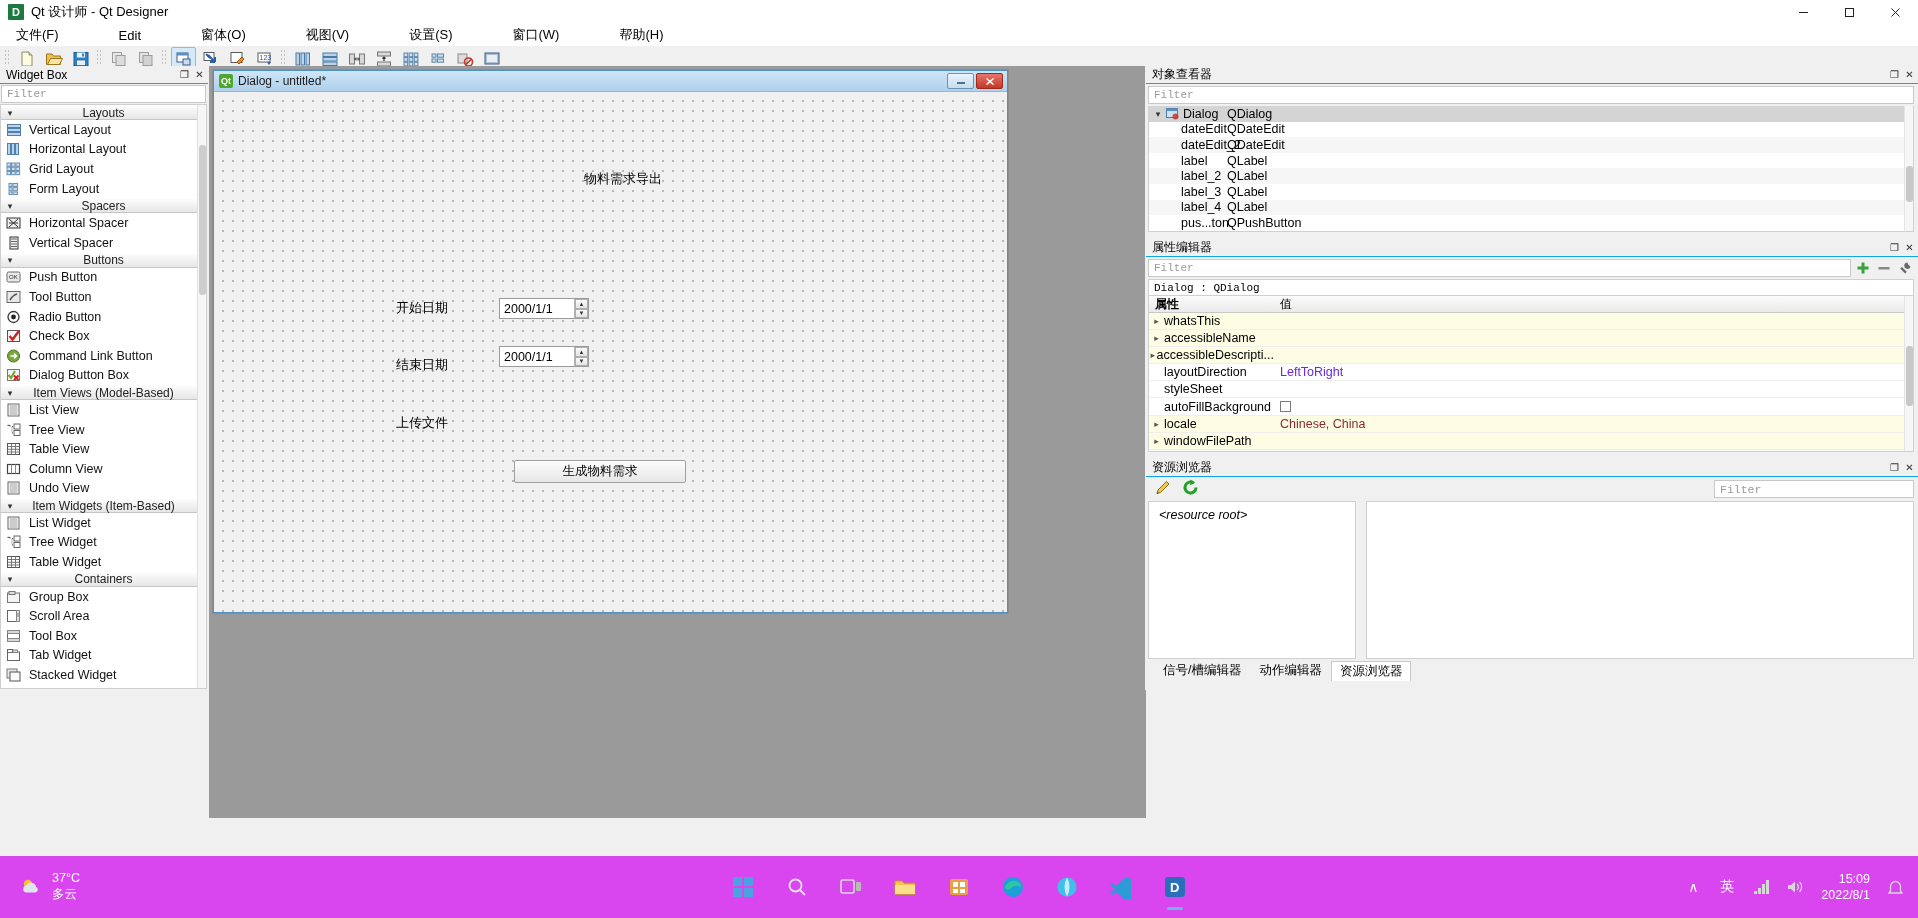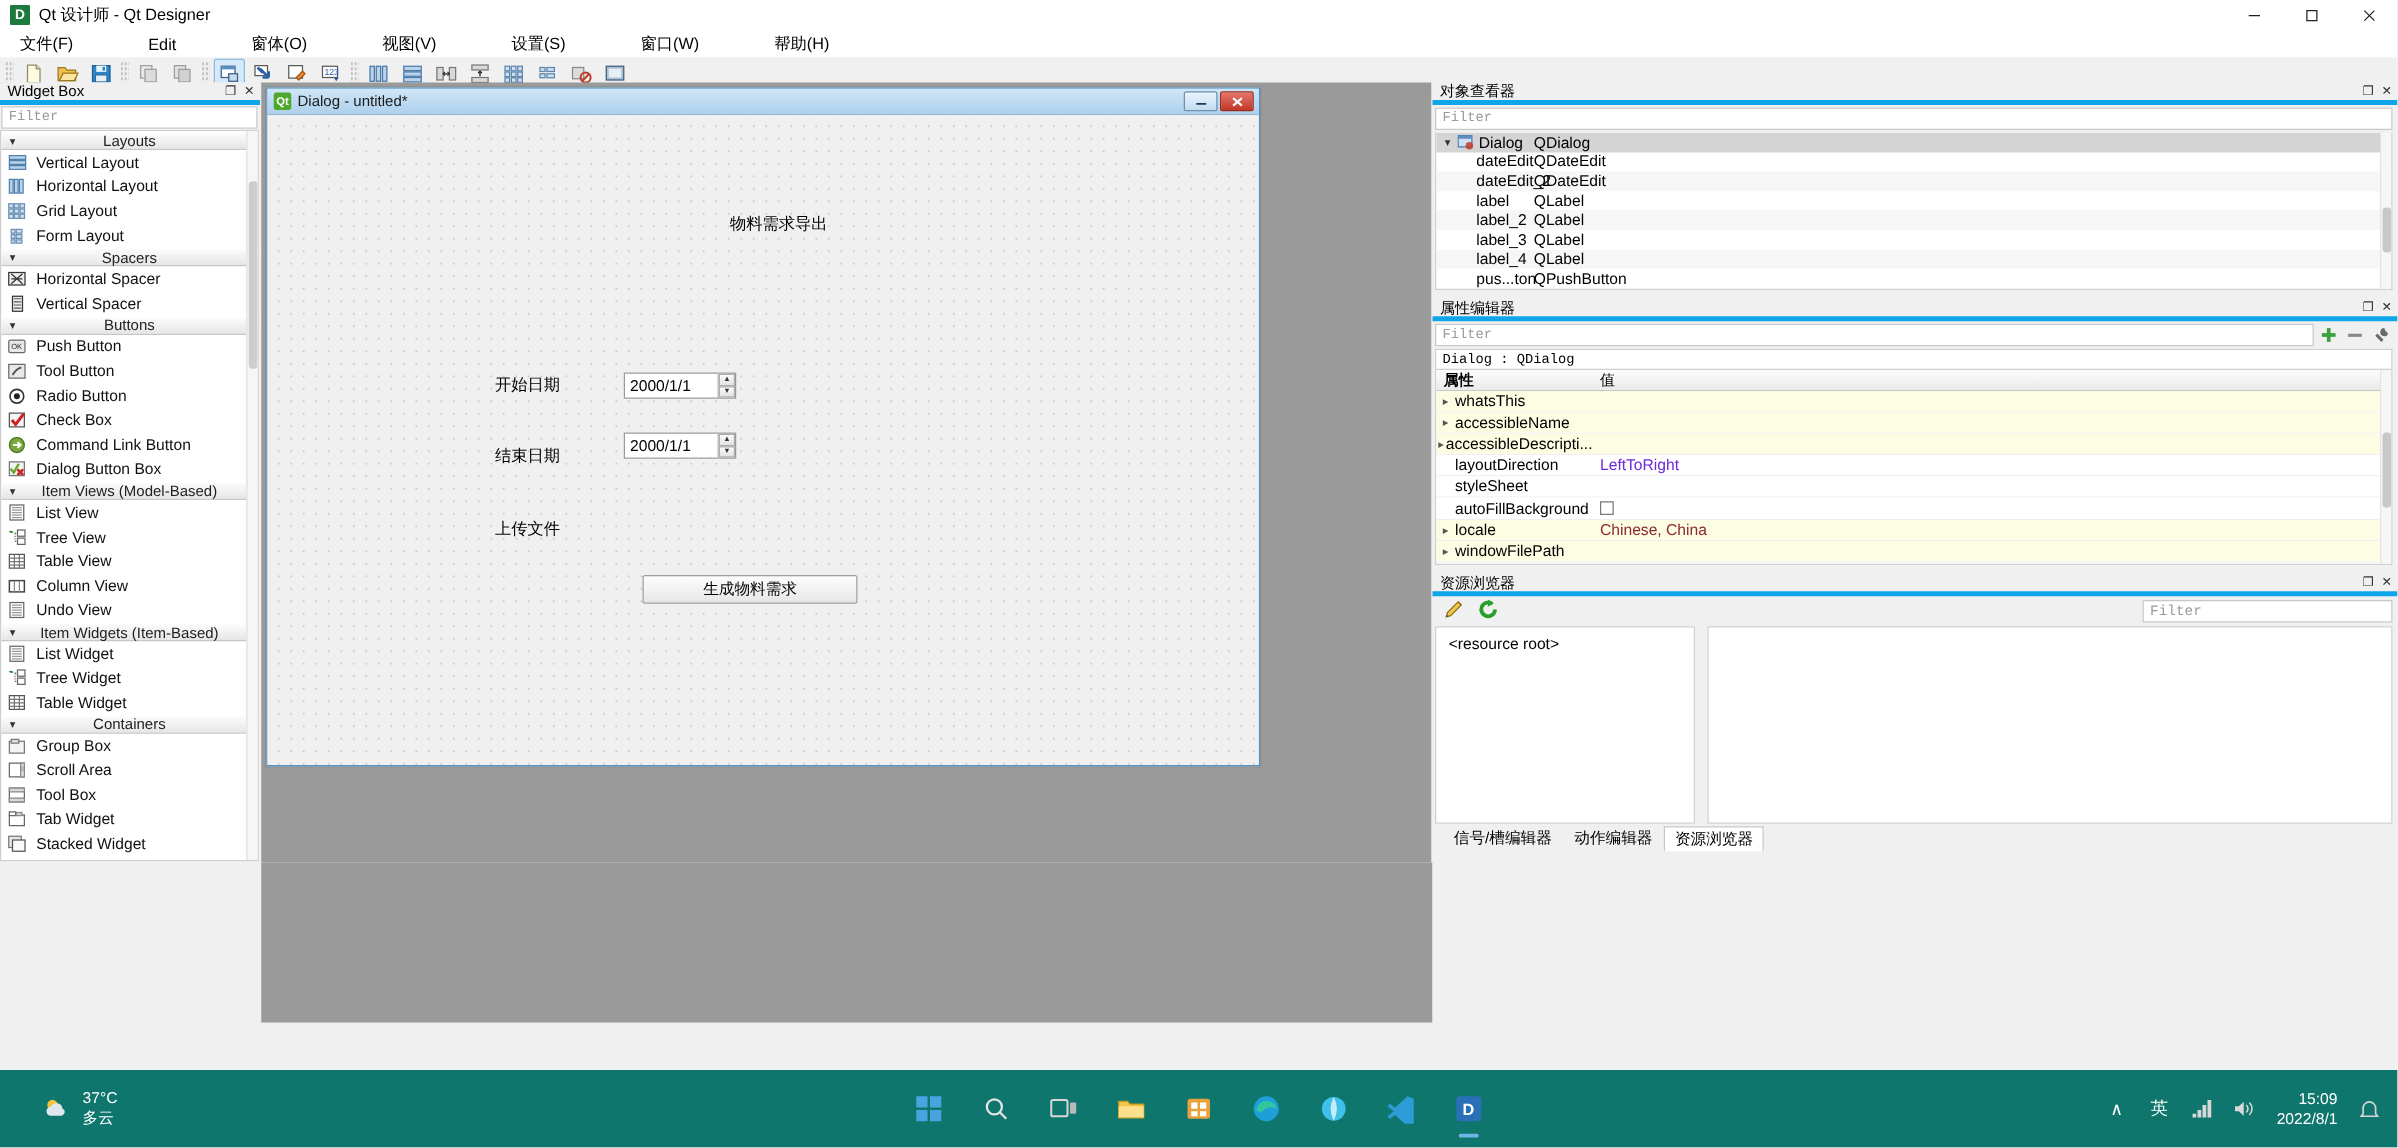--- a/index.html
+++ b/index.html
@@ -51,21 +51,21 @@
   .tbtn svg { display:block; }
 
   
   .widgetbox {
     position:absolute; left:0; top:66px; width:208px; height:624px;
     background:#f0f0f0; display:flex; flex-direction:column;
   }
   .panel-head {
     height:18px; background:#f0f0f0; display:flex; align-items:center;
     padding:0 2px 0 6px; font-size:12px; color:#000;
-    border-bottom:4px solid #0ea5e9;
+    border-bottom:1px solid #0ea5e9;
   }
   .panel-head .ph-title { flex:1; }
   .ph-btn { width:13px; height:13px; display:flex; align-items:center; justify-content:center;
             font-size:10px; color:#333; margin-left:2px; }
   .filter-box {
     height:18px; background:#fff; border:1px solid #c8c8c8; margin:1px 2px 1px 1px;
     display:flex; align-items:center; padding-left:5px;
     font-family:"Liberation Mono", monospace; font-size:11px; color:#9a9a9a;
   }
   .wb-list { flex:1; overflow:hidden; background:#fff; border:1px solid #cfcfcf; margin:0 1px 1px 0; position:relative; }
@@ -163,42 +163,42 @@
              border-bottom:1px solid #c8c8c8; font-size:12px; }
   .pg-head div { padding:1px 6px; display:flex; align-items:center; }
   .pg-row { display:flex; height:17.1px; font-size:12.5px; align-items:center; border-bottom:1px solid #efefef; }
   .pg-name { width:125px; display:flex; align-items:center; background:#fdfde4; height:100%; }
   .pg-val { flex:1; height:100%; display:flex; align-items:center; padding-left:6px; background:#fdfde4; }
   .pg-val.white { background:#fff; }
   .pg-name.white { background:#fff; }
   .pg-exp { width:15px; text-align:center; font-size:9px; color:#555; }
   .pg-chk { width:11px; height:11px; border:1px solid #7a7a7a; background:#fff; }
   .res-toolbar { height:24px; display:flex; align-items:center; gap:8px; padding-left:8px; }
-  .res-split { display:flex; gap:10px; }
+  .res-split { display:flex; gap:10px;font-style:italic; }
   .res-left { width:208px; background:#fff; border:1px solid #d0d0d0; padding:6px 0 0 10px; font-size:12.5px; }
   .res-right { flex:1; background:#fff; border:1px solid #d0d0d0; }
   .res-filter { width:200px; height:18px; background:#fff; border:1px solid #c8c8c8;
                 display:flex; align-items:center; padding-left:5px; font-size:11.5px; color:#9a9a9a;
                 font-family:"Liberation Mono", monospace; margin-left:auto; margin-right:4px;}
   .res-tabs { height:18px; display:flex; align-items:flex-end; gap:0px; padding-left:4px; }
   .res-tab { padding:1px 8px; font-size:12.5px; color:#000; border:1px solid transparent; }
   .res-tab.active { background:#fff; border:1px solid #c8c8c8; border-bottom:none; }
 
   .dock-scroll { position:absolute; right:0; top:0; width:9px; height:100%;
                  background:#f6f6f6; border-left:1px solid #e4e4e4; }
   .dock-thumb { position:absolute; left:1px; width:7px; background:#c8c8c8; border-radius:3px; }
 
   
   .desktop-fill { position:absolute; left:0; top:690px; width:1918px; height:128px; background:#9a9a9a; }
   .leftpanel-fill { position:absolute; left:0; top:690px; width:209px; height:128px; background:#f0f0f0; }
 
   
   .taskbar {
     position:absolute; left:0; bottom:0; width:1918px; height:62px;
-    background:#0f766e; display:flex; align-items:center; color:#fff;padding-left:14px;
+    background:#d946ef; display:flex; align-items:center; color:#fff;
   }
   .weather { display:flex; align-items:center; margin-left:18px; gap:8px; }
   .w-ico { width:26px; height:26px; display:flex; align-items:center; justify-content:center; }
   .w-txt { display:flex; flex-direction:column; line-height:1.25; font-size:12.5px; }
   .tb-center { position:absolute; left:50%; transform:translateX(-50%); display:flex; align-items:center; gap:16px; }
   .tbi { width:38px; height:38px; display:flex; align-items:center; justify-content:center; position:relative; }
   .tbi.run::after { content:""; position:absolute; bottom:-4px; left:50%; transform:translateX(-50%);
                     width:16px; height:3px; background:#6fb5e8; border-radius:2px; }
   .tray { position:absolute; right:0; display:flex; align-items:center; height:62px; gap:14px; padding-right:12px; }
   .tray-ico { width:20px; height:20px; display:flex; align-items:center; justify-content:center; font-size:14px; }

